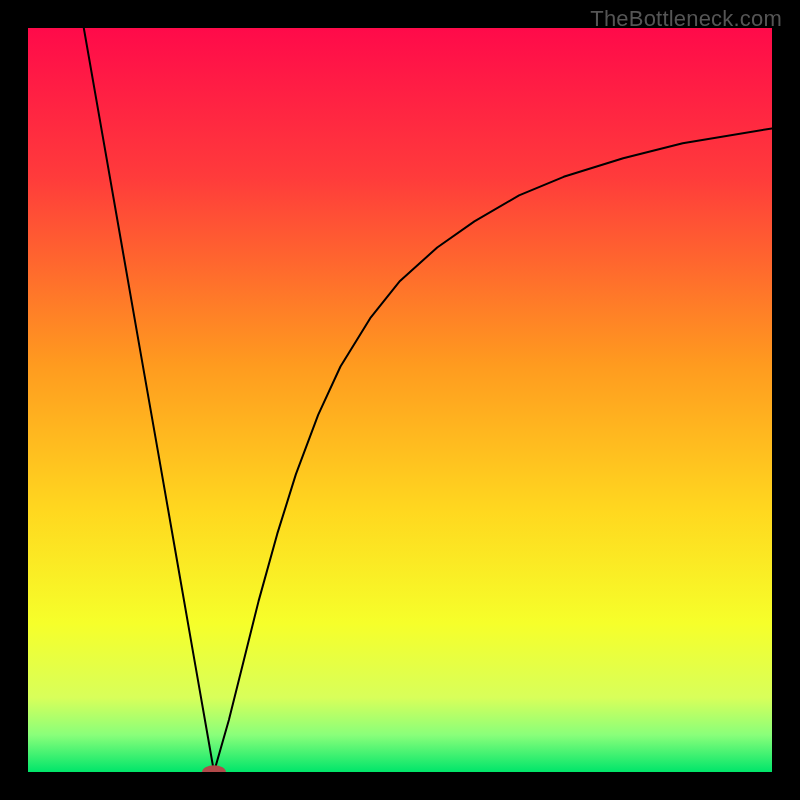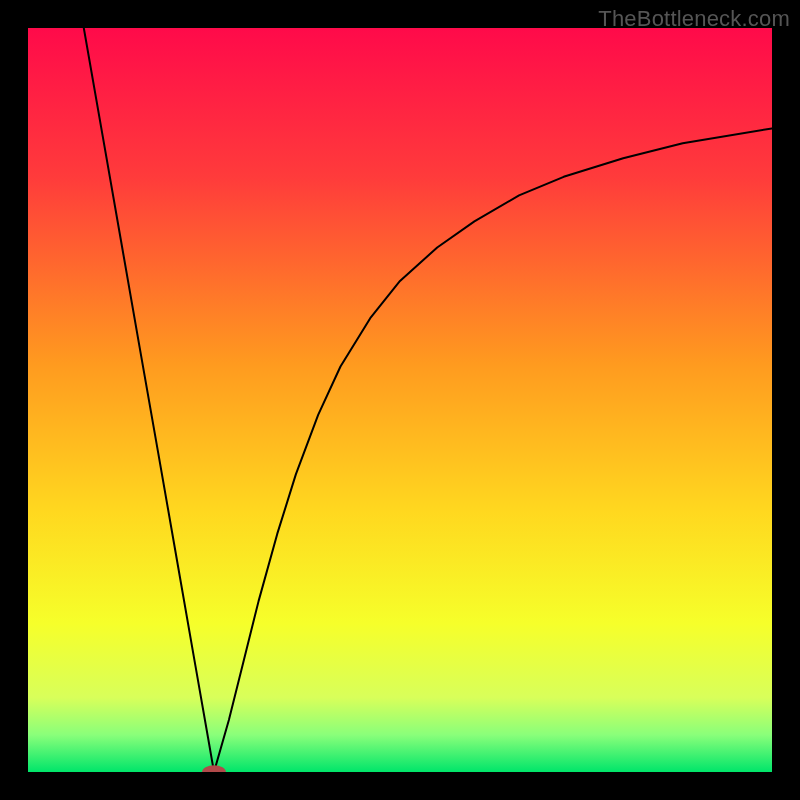--- a/index.html
+++ b/index.html
@@ -21,21 +21,21 @@
     position: absolute;
     left: 28px;
     top: 28px;
     width: 744px;
     height: 744px;
     overflow: hidden;
   }
   .watermark {
     position: absolute;
     top: 6px;
-    right: 10px;
+    right: 18px;
     color: #555555;
     font-size: 22px;
     font-weight: 500;
     letter-spacing: 0.2px;
     user-select: none;
   }
 </style>
 </head>
 <body>
 

